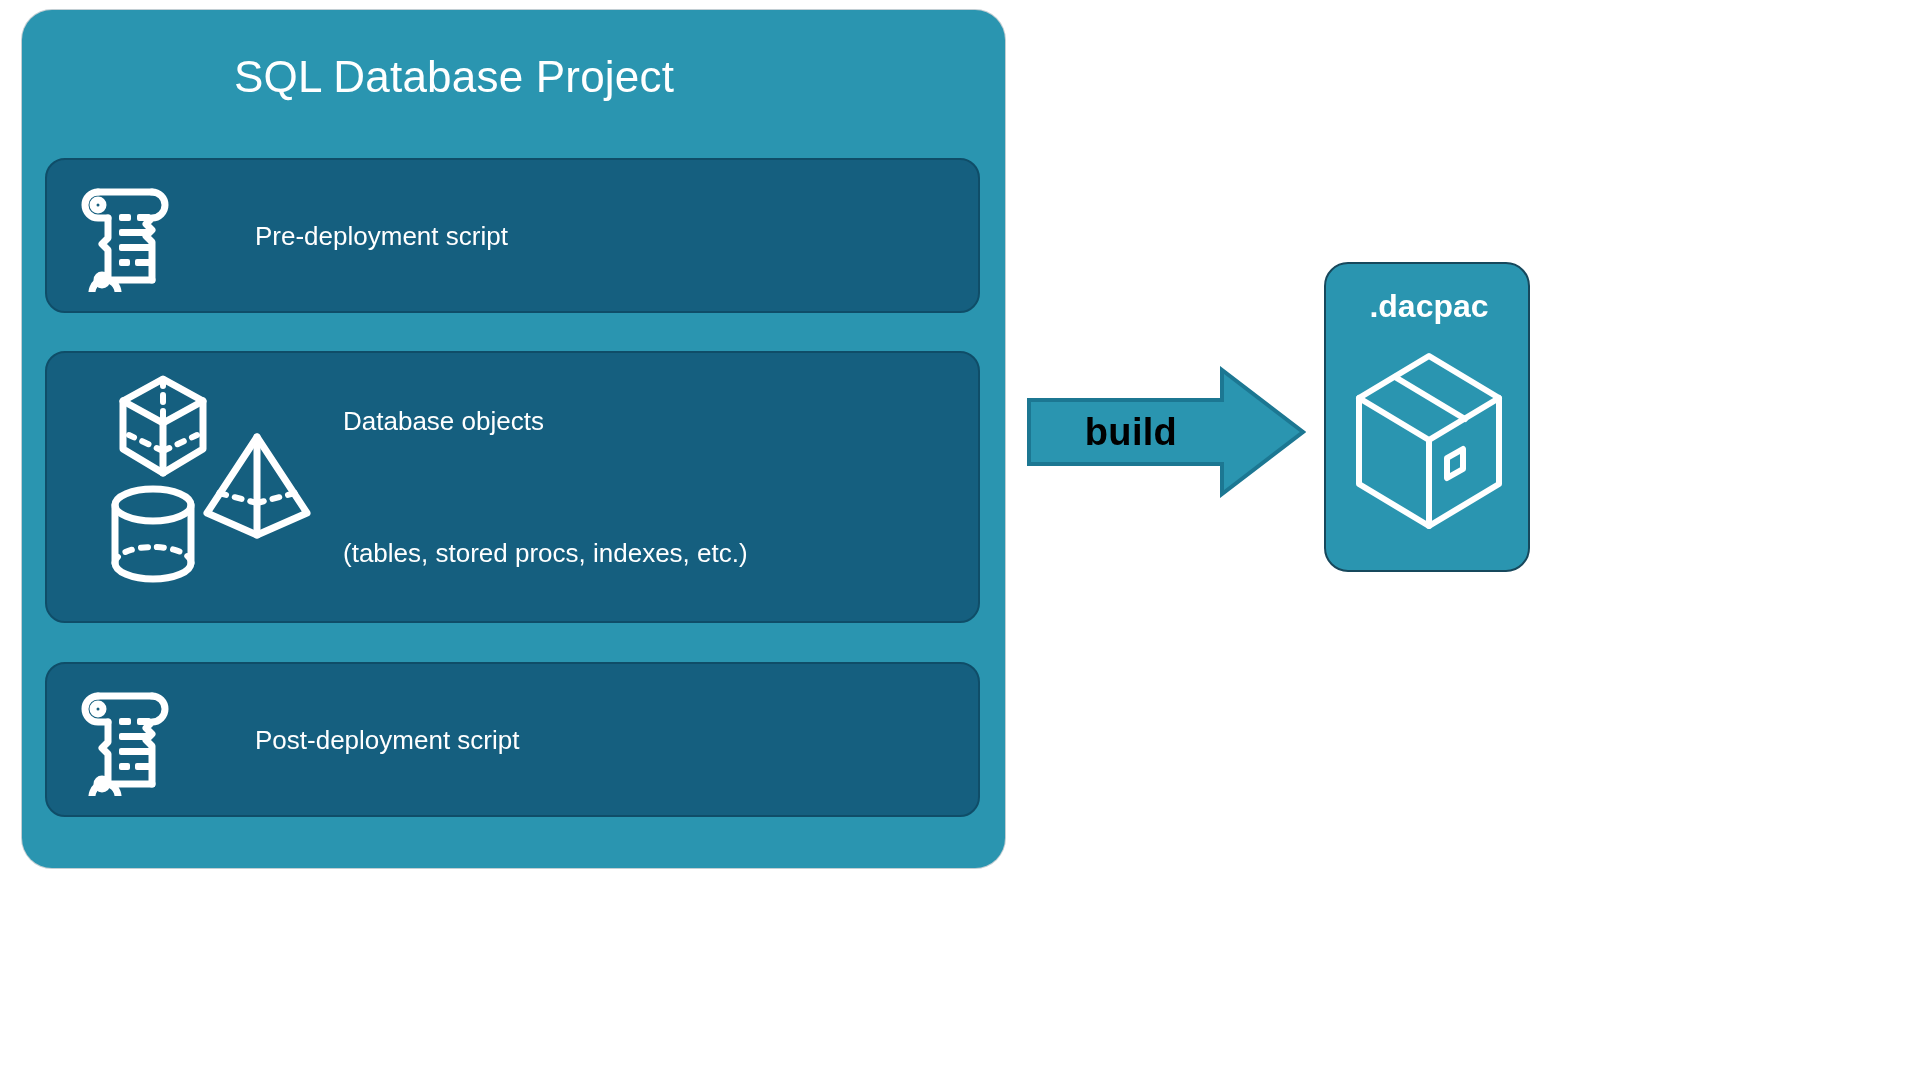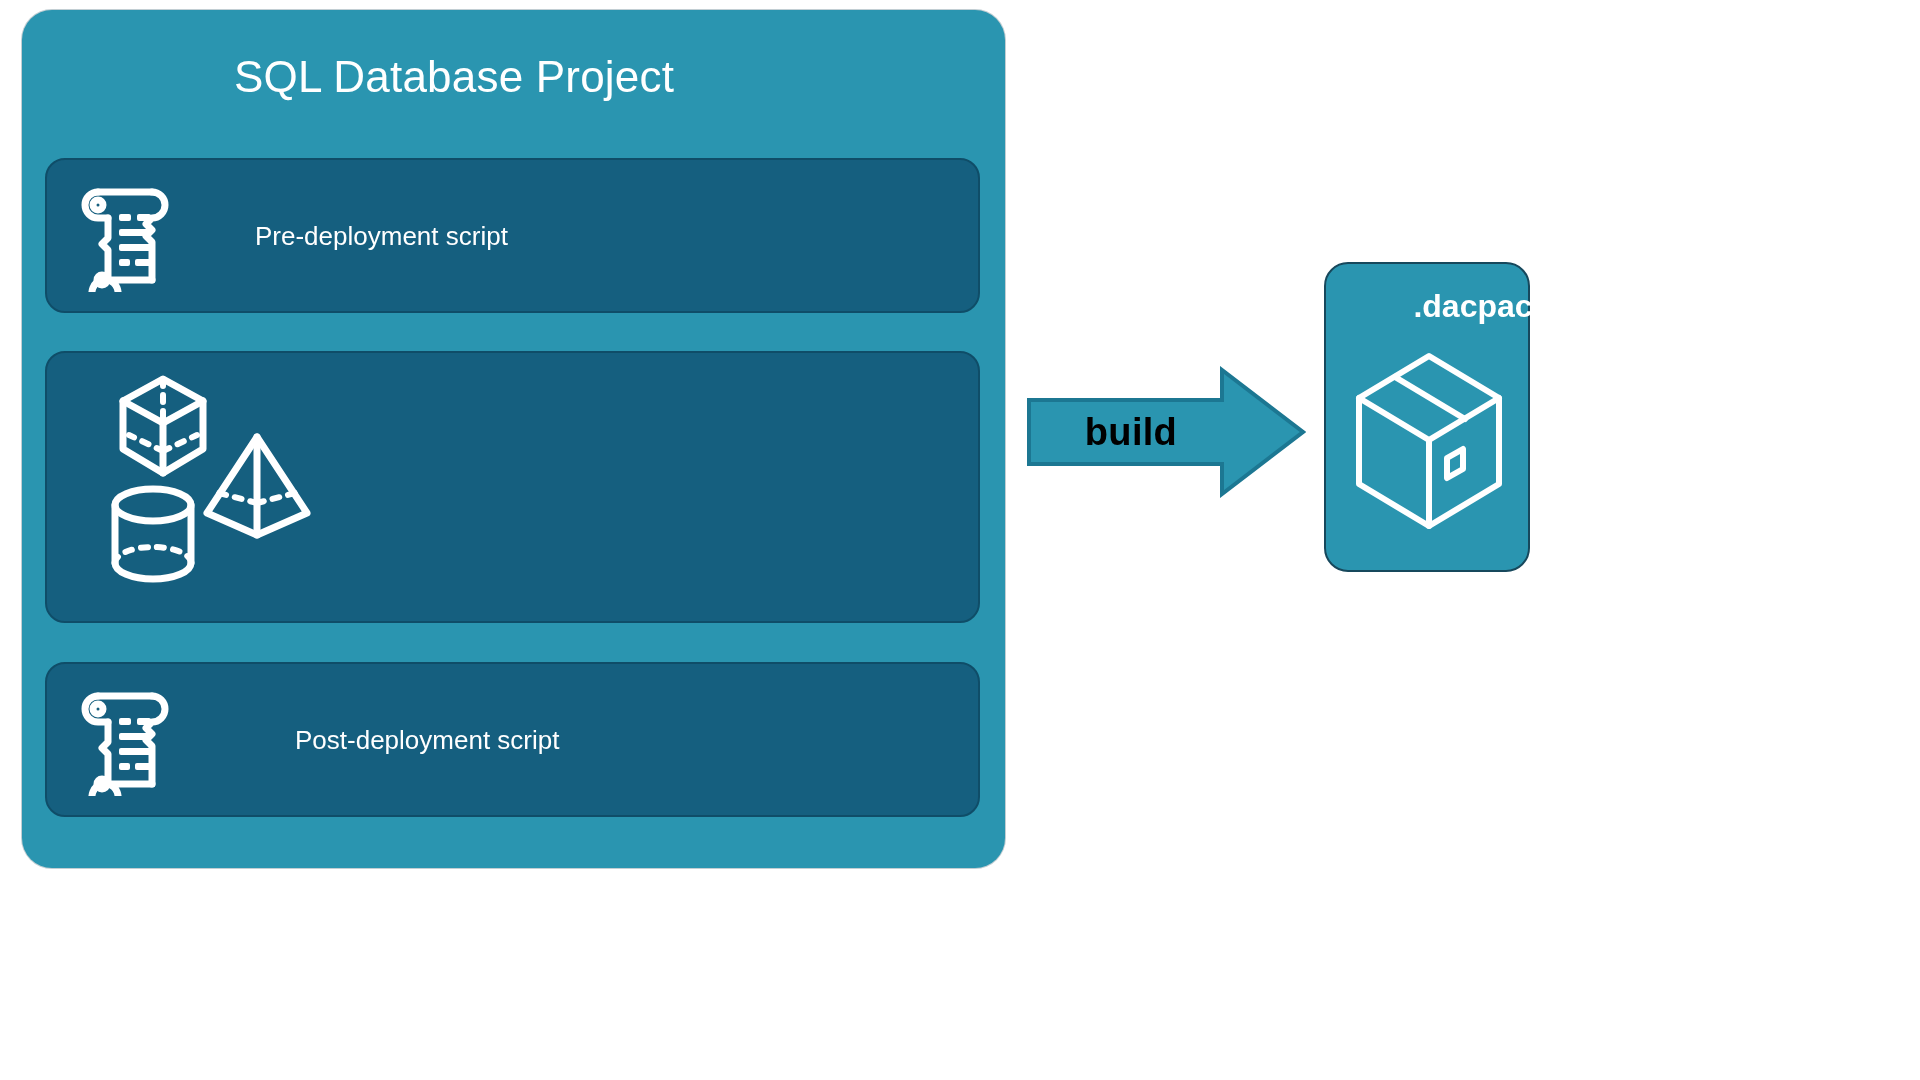--- a/index.html
+++ b/index.html
@@ -30,21 +30,21 @@
   #panel-obj {top:341px;height:272px;}
   #panel-post{top:652px;height:155px;}
 
   .panel-icon{position:absolute;left:24px;top:0;height:100%;
               display:flex;align-items:center;justify-content:center;}
   .panel-label{
     position:absolute;color:#ffffff;font-size:26px;line-height:44px;
     white-space:pre;
   }
   #label-pre {left:208px;top:0;height:100%;display:flex;align-items:center;}
-  #label-post{left:208px;top:0;height:100%;display:flex;align-items:center;margin-left:40px;}
+  #label-post{left:208px;top:0;height:100%;display:flex;align-items:center;}
   #label-obj {left:296px;top:0;height:100%;display:flex;align-items:center;}
   #label-obj .two-line{display:block;}
   #label-obj .two-line span{display:block;}
 
   .objects-icons{position:absolute;left:40px;top:0;height:100%;width:250px;}
   .obj-cube     {position:absolute;left:22px;top:20px;}
   .obj-pyramid  {position:absolute;left:110px;top:78px;}
   .obj-cylinder {position:absolute;left:18px;top:128px;}
 
   
@@ -57,21 +57,21 @@
   }
 
   
   .dacpac-card{
     position:absolute;left:1324px;top:262px;width:206px;height:310px;
     background:#2a95b0;border:2px solid #17485c;border-radius:24px;
     box-sizing:border-box;
   }
   .dacpac-title{
     position:absolute;left:0;top:24px;width:206px;text-align:center;
-    color:#ffffff;font-size:32px;font-weight:bold;white-space:nowrap;padding-left:44px;
+    color:#ffffff;font-size:32px;font-weight:bold;white-space:nowrap;
   }
   .dacpac-icon{position:absolute;left:25px;top:84px;}
 </style>
 </head>
 <body>
 
 <div id="stage">
 
   <div class="project-box">
 
@@ -149,20 +149,26 @@
               <ellipse cx="48" cy="24" rx="38" ry="16"></ellipse>
               <path d="M10 24 L10 82"></path>
               <path d="M86 24 L86 82"></path>
               <path d="M10 82 a38 16 0 0 0 76 0"></path>
             </g>
             <path d="M10 82 a38 16 0 0 1 76 0" stroke="#ffffff" stroke-width="6" stroke-dasharray="7 9" stroke-linecap="round" fill="none"></path>
           </svg>
         </div>
       </div>
 
+      <div class="panel-label" id="label-obj">
+        <span class="two-line">
+          <span>Database objects</span>
+          <span>(tables, stored procs, indexes, etc.)</span>
+        </span>
+      </div>
     </div>
 
     <div class="panel" id="panel-post">
       <div class="panel-icon">
         <svg width="108" height="112" viewBox="0 0 108 112" fill="none">
           <g stroke="#ffffff" stroke-width="7" stroke-linecap="round" stroke-linejoin="round">
             <path d="M27 12 h54"></path>
             <path d="M27 12 a13 13 0 0 0 0 26 h10"></path>
             <circle cx="27" cy="25" r="5"></circle>
             <path d="M81 12 a13 13 0 0 1 0 26 l-6 6 l6 6 l-6 6 l6 6 v38"></path>

